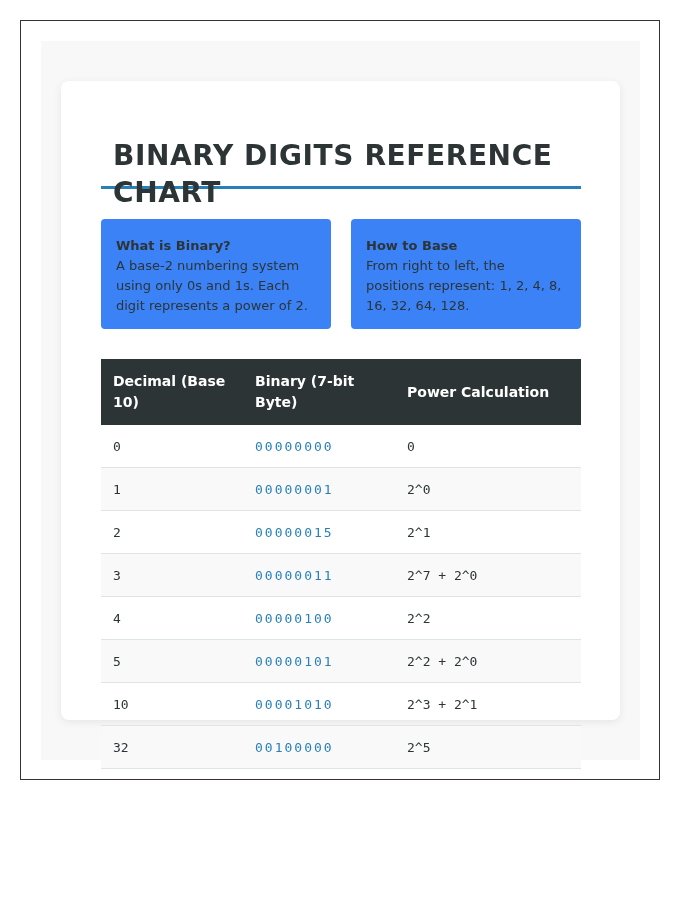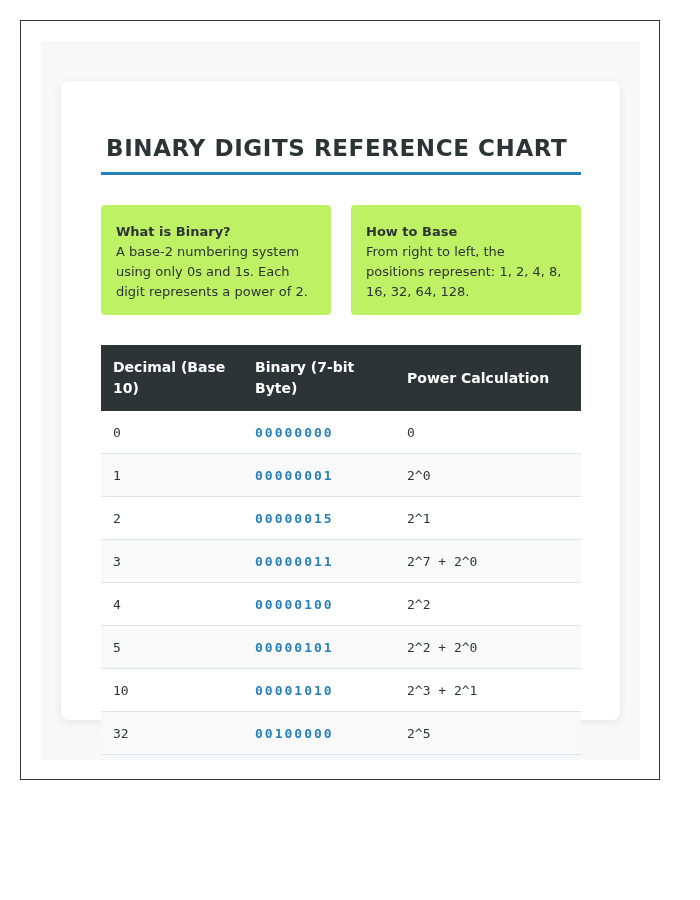--- a/index.html
+++ b/index.html
@@ -11,41 +11,41 @@
 
   .page { position: absolute; left: 41px; top: 41px; width: 599px; height: 719px;
           background: #f8f8f8; }
 
   .card { position: absolute; left: 61px; top: 81px; width: 559px; height: 639px;
           background: #ffffff; border-radius: 8px;
           box-shadow: 0 2px 8px rgba(0,0,0,0.08); }
 
   .content { position: absolute; left: 101px; top: 81px; width: 480px; }
 
-  .title { margin: 5px; padding-top: 44px; height: 37px; line-height: 37px;
-           font-size: 23px; font-weight: bold; letter-spacing: 0.6px;
+  .title { margin: 12px; padding-top: 44px; height: 37px; line-height: 37px;
+           font-size: 28px; font-weight: bold; letter-spacing: 0.6px;
            color: #2d3436; text-transform: uppercase; }
   .title-rule { height: 3px; background: #2980b9; margin-top: 0; width: 480px; }
 
   .info-row { display: flex; gap: 20px; margin-top: 30px; }
-  .info-box { width: 230px; height: 110px; background: #bef264; border-radius: 4px;
+  .info-box { width: 230px; height: 110px; background: #3b82f6; border-radius: 4px;
               box-sizing: border-box; padding: 17px 15px 0 15px;
               font-size: 13px; line-height: 20px; color: #2d3436; }
   .info-box .head { font-weight: bold; display: block; }
 
   table.bin { margin-top: 30px; width: 480px; border-collapse: collapse;
               table-layout: fixed; }
   table.bin th { background: #2d3436; color: #ffffff; text-align: left;
                  font-size: 14px; font-weight: bold; line-height: 21px;
                  padding: 12px 12px; height: 41px; vertical-align: middle; }
   table.bin td { font-family: "DejaVu Sans Mono", monospace; font-size: 13px;
                  color: #2d3436; height: 42px; padding: 0 12px;
                  border-bottom: 1px solid #dfe4e8; vertical-align: middle; }
   table.bin tr:nth-child(even) td { background: #f9f9f9; }
-  table.bin td.bin-val { color: #2980b9; font-weight: bold; letter-spacing: 2px; }
+  table.bin td.bin-val { color: #2980b9; font-weight: normal; letter-spacing: 2px; }
   .c1 { width: 142px; }
   .c2 { width: 152px; }
   .c3 { width: 186px; }
   .table-wrap { height: 466px; overflow: hidden; }
 </style>
 </head>
 <body>
 
 <div class="frame"></div>
 <div class="page"></div>

